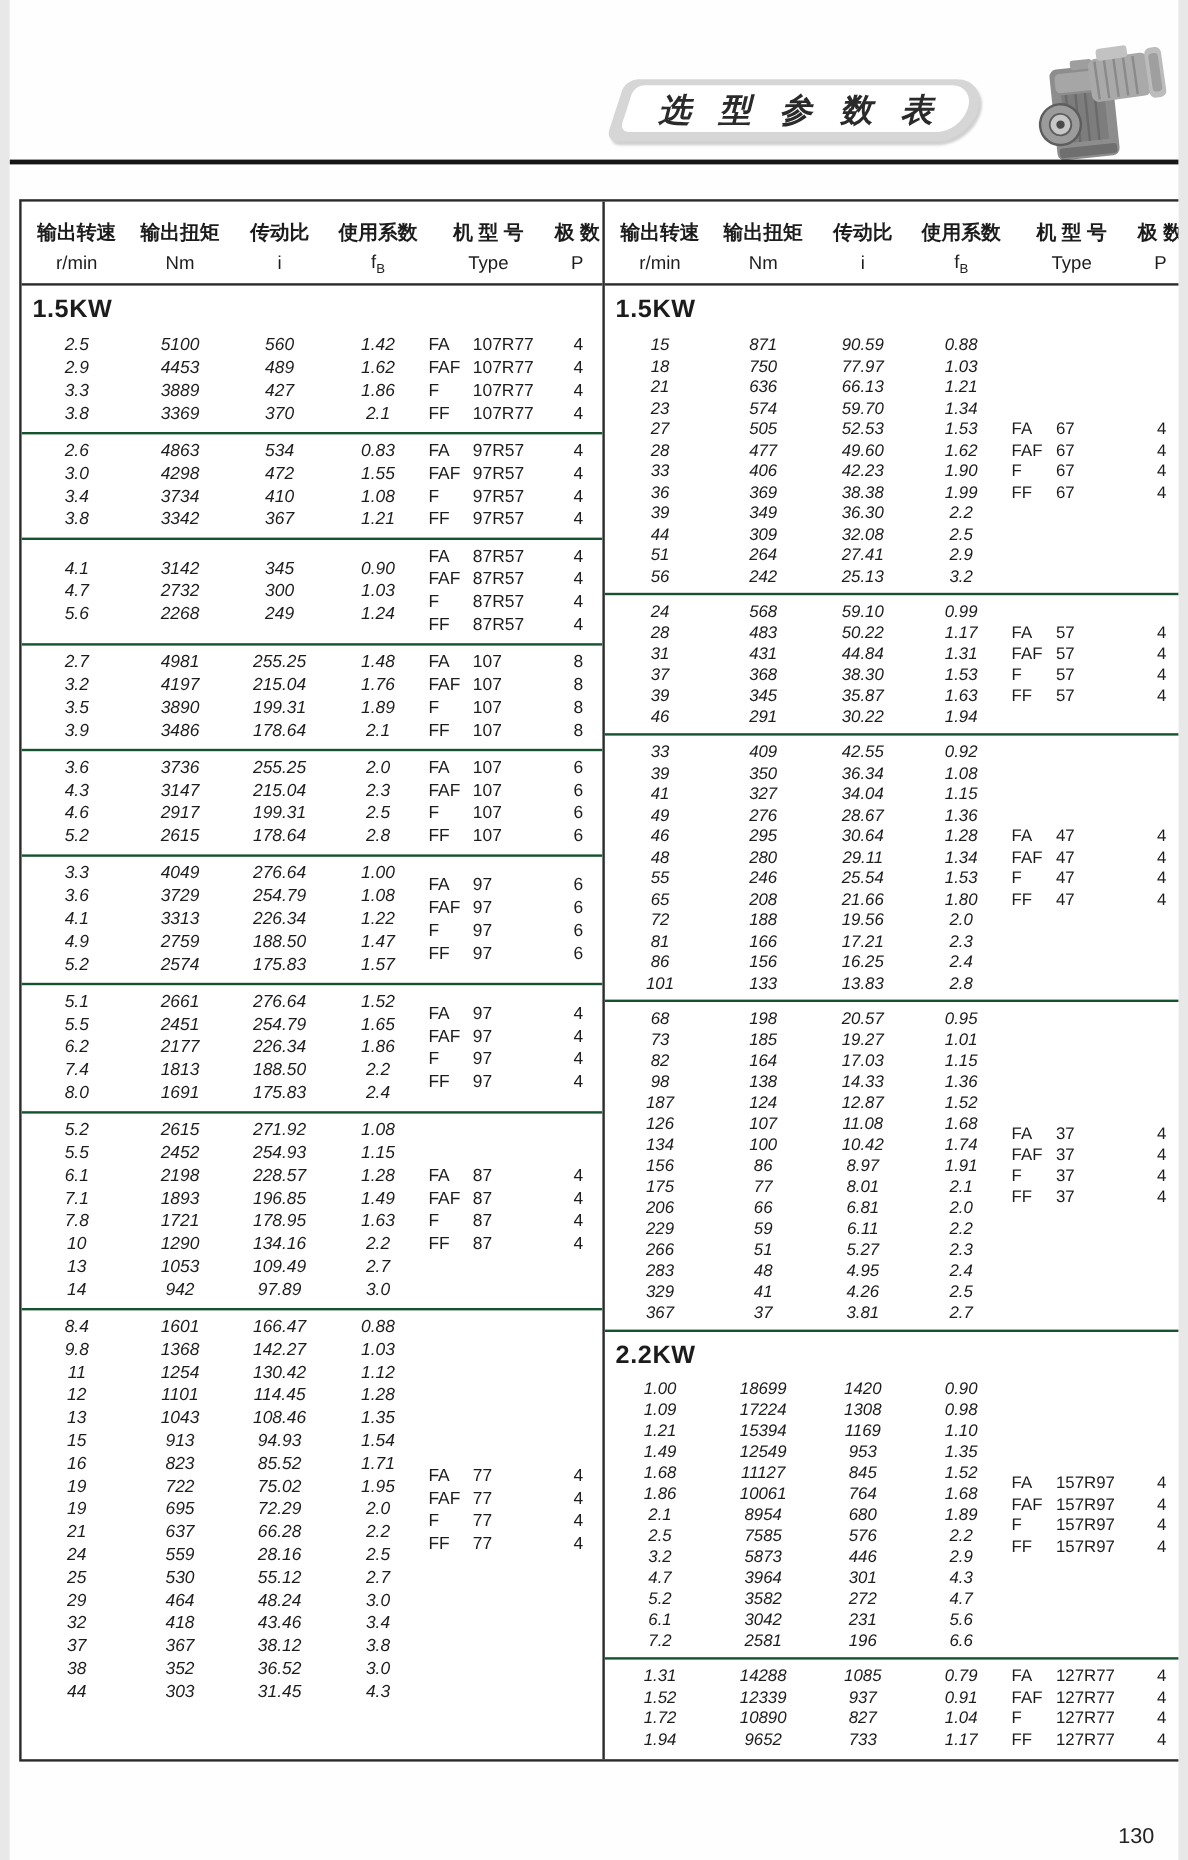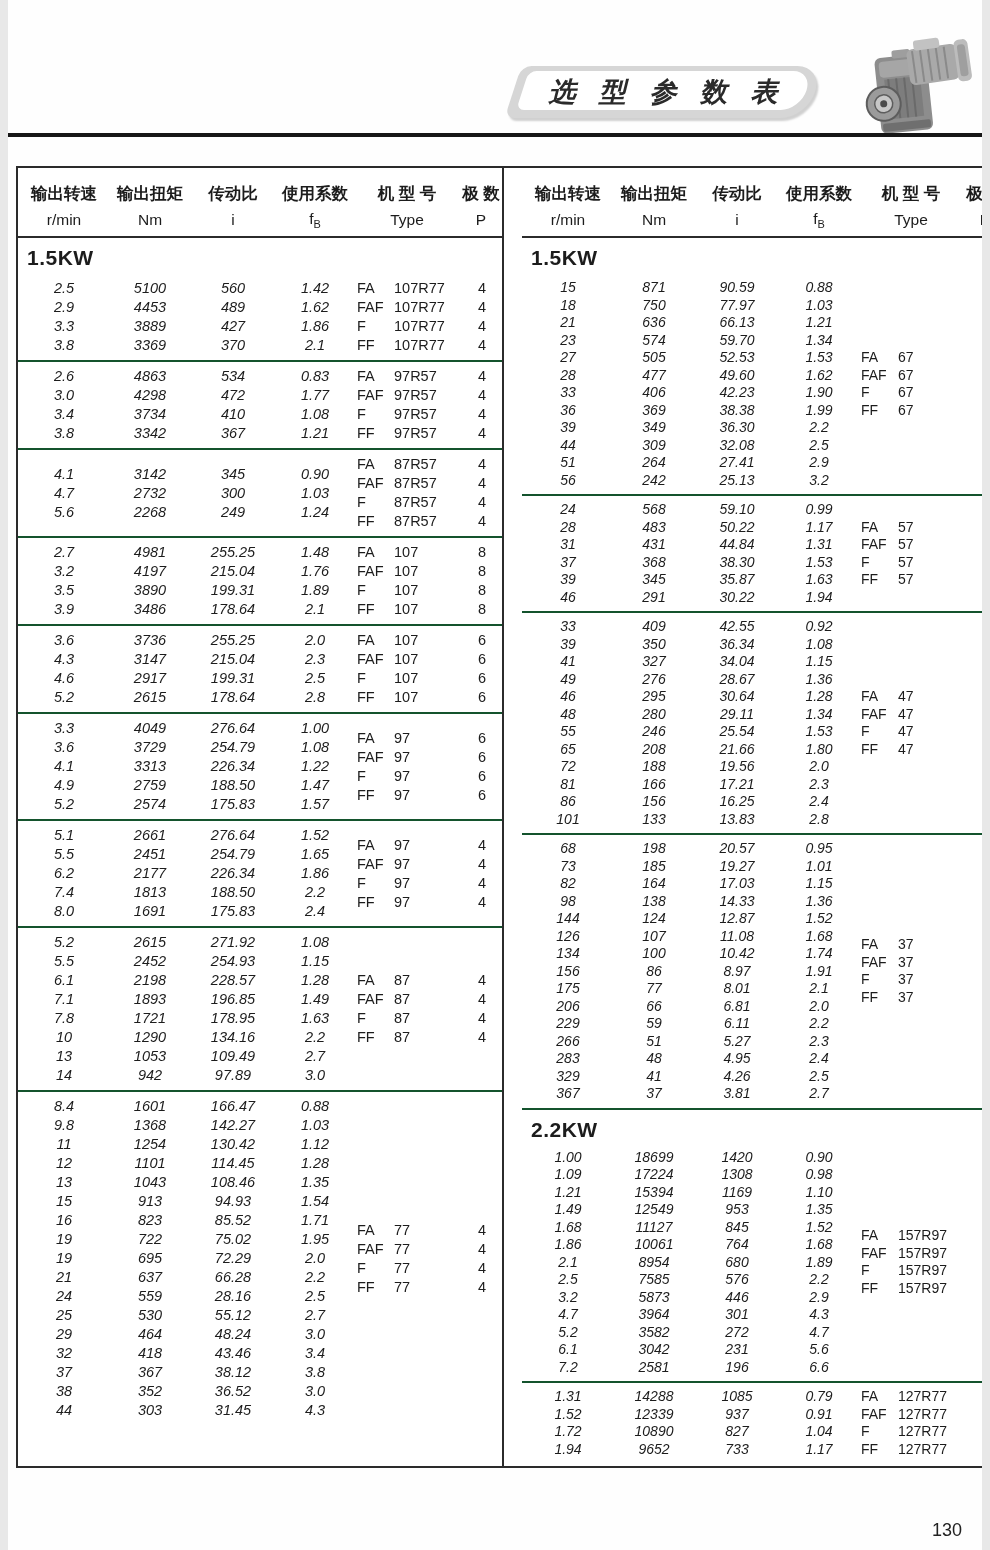--- a/index.html
+++ b/index.html
@@ -26,21 +26,21 @@
     font-size:27px; font-weight:bold; font-style:italic; letter-spacing:8px;
     color:#2a2a2a; padding-left:6px; white-space:nowrap;
   }
   
   .motor { position:absolute; left:848px; top:26px; width:122px; height:118px; }
   
   .top-rule { position:absolute; left:0px; top:133px; width:988px; height:4px; background:#161616; }
   
   .sel-table {
     position:absolute; left:8px; top:166px; width:974px; height:1302px;
-    border:2px solid #2b2b2b; display:flex; background:#fff;gap:18px;
+    border:2px solid #2b2b2b; display:flex; background:#fff;
   }
   .half { width:487px; height:100%; }
   .half.left { width:486px; border-right:2px solid #2b2b2b; }
   .half.right { width:484px; }
   .col-header {
     height:70px; border-bottom:2px solid #2b2b2b;
     display:grid; grid-template-columns:92px 80px 86px 78px 106px 42px;
     grid-template-rows:38px 28px;
   }
   .hc { text-align:center; white-space:nowrap; overflow:visible; }
@@ -186,21 +186,21 @@
               <div class="row">
                 <span class="cell">2.6</span>
                 <span class="cell">4863</span>
                 <span class="cell">534</span>
                 <span class="cell">0.83</span>
               </div>
               <div class="row">
                 <span class="cell">3.0</span>
                 <span class="cell">4298</span>
                 <span class="cell">472</span>
-                <span class="cell">1.77</span>
+                <span class="cell">1.55</span>
               </div>
               <div class="row">
                 <span class="cell">3.4</span>
                 <span class="cell">3734</span>
                 <span class="cell">410</span>
                 <span class="cell">1.08</span>
               </div>
               <div class="row">
                 <span class="cell">3.8</span>
                 <span class="cell">3342</span>
@@ -987,21 +987,21 @@
                 <span class="cell">17.03</span>
                 <span class="cell">1.15</span>
               </div>
               <div class="row">
                 <span class="cell">98</span>
                 <span class="cell">138</span>
                 <span class="cell">14.33</span>
                 <span class="cell">1.36</span>
               </div>
               <div class="row">
-                <span class="cell">144</span>
+                <span class="cell">187</span>
                 <span class="cell">124</span>
                 <span class="cell">12.87</span>
                 <span class="cell">1.52</span>
               </div>
               <div class="row">
                 <span class="cell">126</span>
                 <span class="cell">107</span>
                 <span class="cell">11.08</span>
                 <span class="cell">1.68</span>
               </div>

